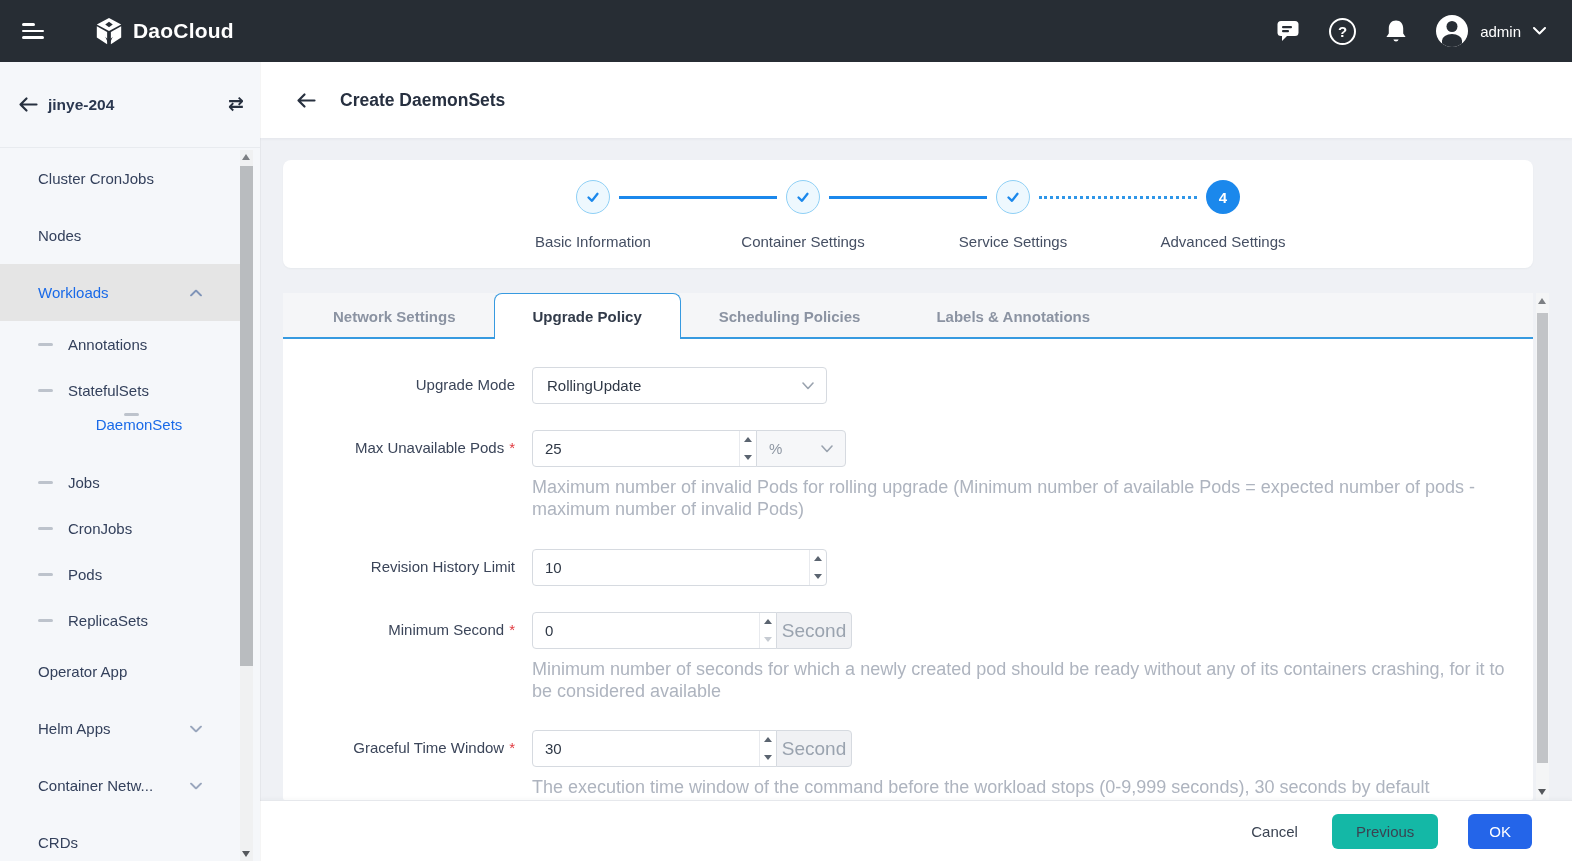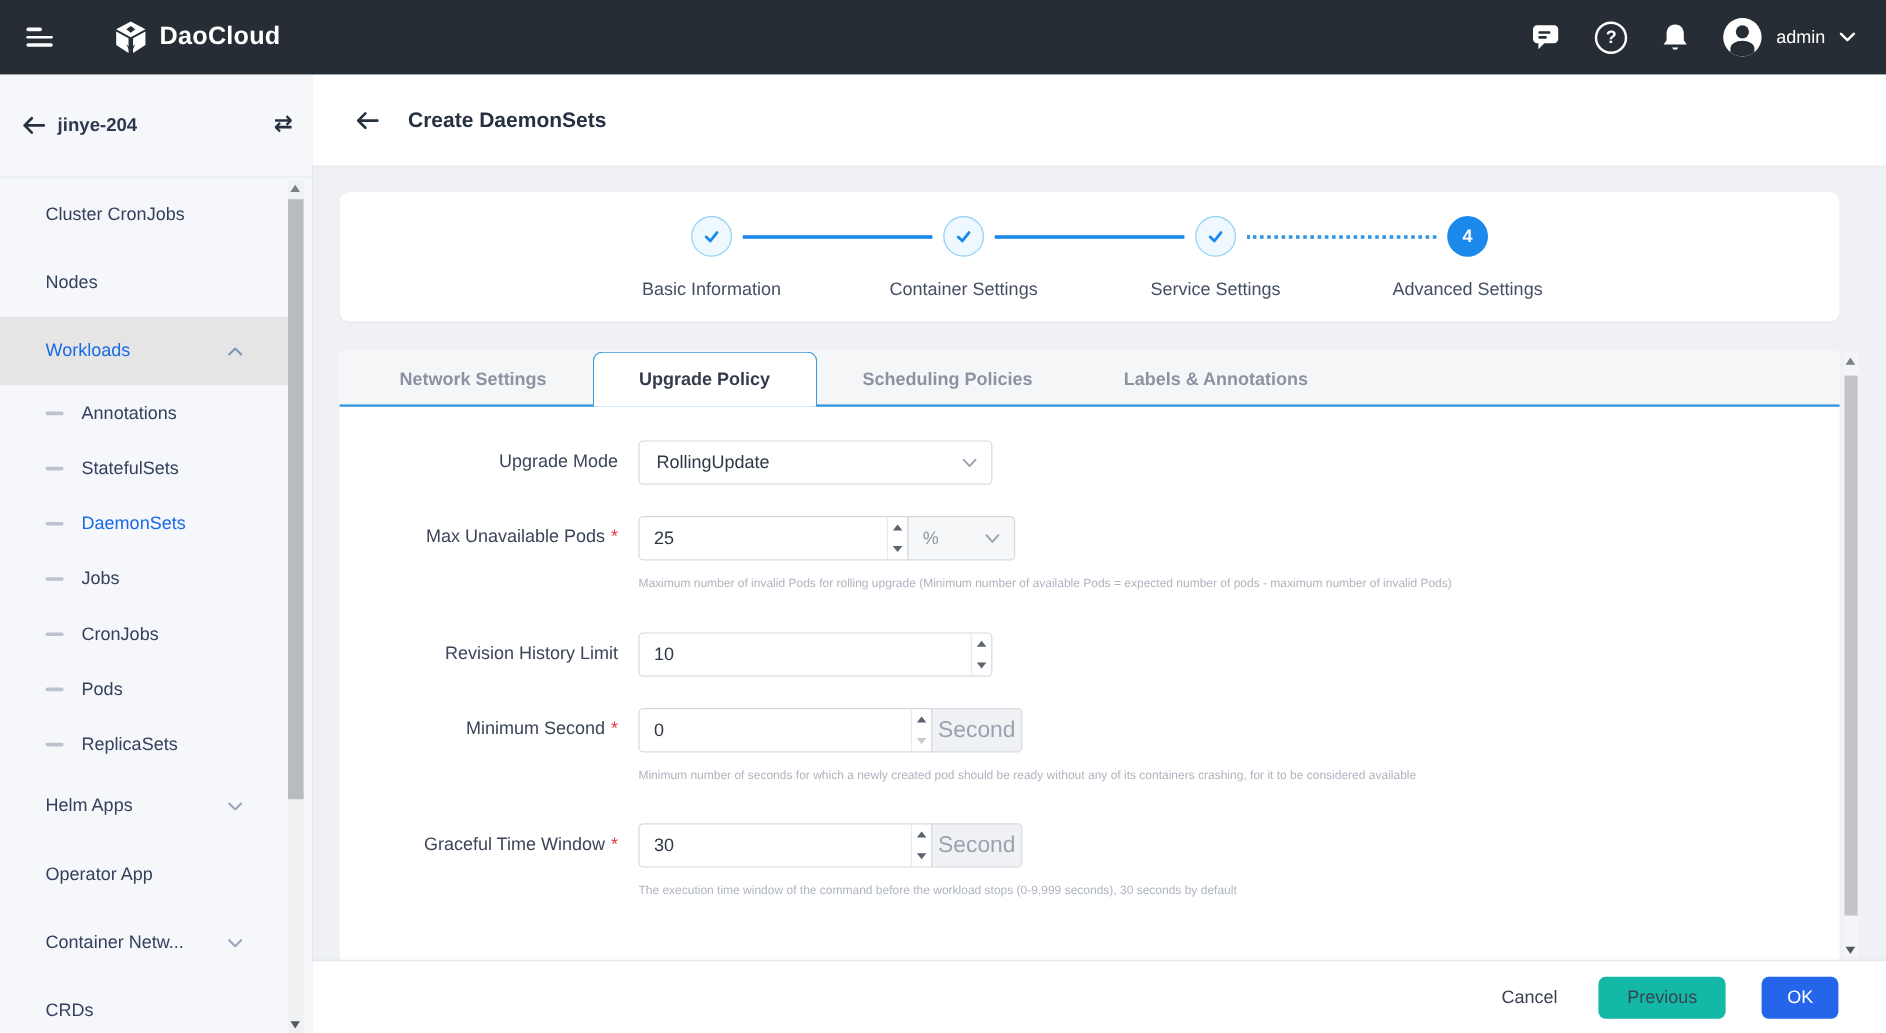--- a/index.html
+++ b/index.html
@@ -34,21 +34,21 @@
   .side-header { height:86px; position:relative; border-bottom:1px solid #e8ebef; }
   .side-back { position:absolute; left:18px; top:34px; cursor:pointer; }
   .side-cluster { position:absolute; left:48px; top:34px; font-size:15.5px; font-weight:600; color:#2b3850; }
   .side-refresh { position:absolute; right:16px; top:30px; font-size:19px; font-weight:700; color:#27303f; cursor:pointer; }
   .side-list { padding-top:2px; }
   .side-item { height:57px; width:240px; display:flex; align-items:center; padding-left:38px; position:relative;
                font-size:15px; color:#34415c; cursor:pointer; }
   .side-item.sub { height:46px; }
   .side-item .dash { width:15px; height:3px; border-radius:2px; background:#bdc3cc; margin-right:15px; flex:none; }
   .side-item.active-parent { background:#e5e5e5; color:#1a6ae8; }
-  .side-item.active-sub { color:#1a6ae8; }
+  .side-item.active-sub { color:#1a6ae8;flex-direction:column; }
   .side-item .chev { position:absolute; right:38px; top:50%; transform:translateY(-50%); }
 
   
   .sscroll { position:absolute; left:240px; top:88px; width:13px; height:711px; background:#f0f1f2; }
   .sscroll .sb-up { position:absolute; top:4px; left:2px; }
   .sscroll .sb-dn { position:absolute; bottom:4px; left:2px; }
   .sscroll .thumb { position:absolute; left:0; top:16px; width:13px; height:500px; background:#b9bcbf; cursor:pointer; }
   .tri-up-sb { width:0; height:0; border-left:4.5px solid transparent; border-right:4.5px solid transparent; border-bottom:6px solid #7c7f83; }
   .tri-dn-sb { width:0; height:0; border-left:4.5px solid transparent; border-right:4.5px solid transparent; border-top:6px solid #55585c; }
 
@@ -96,21 +96,21 @@
                    font-family:inherit; background:transparent; }
   .spin { width:17px; flex:none; border-left:1px solid #e8eaee; display:flex; flex-direction:column; }
   .spin > div { flex:1; display:flex; align-items:center; justify-content:center; cursor:pointer; }
   .tri-up { width:0; height:0; border-left:4px solid transparent; border-right:4px solid transparent; border-bottom:5px solid #5b6470; }
   .tri-dn { width:0; height:0; border-left:4px solid transparent; border-right:4px solid transparent; border-top:5px solid #5b6470; }
   .dn.dim .tri-dn { border-top-color:#c6cbd2; }
   .unit-sel { margin-left:-1px; width:90px; border:1px solid #d6dae0; border-radius:0 4px 4px 0; background:#f6f7f9;
               display:flex; align-items:center; justify-content:space-between; padding:0 12px; font-size:15px; color:#8e97a3; cursor:pointer; }
   .unit-suf { margin-left:-1px; width:76px; border:1px solid #d6dae0; border-radius:0 4px 4px 0; background:#f0f1f4;
               display:flex; align-items:center; justify-content:center; font-size:19px; color:#9aa3af; }
-  .fdesc { margin-top:9px; font-size:10px; color:#aeb4bf; max-width:982px; line-height:22px; }
+  .fdesc { margin-top:9px; font-size:18px; color:#aeb4bf; max-width:982px; line-height:22px; }
 
   
   .mscroll { position:absolute; left:1276px; top:231px; width:13px; height:507px; background:#f4f5f6; }
   .mscroll .sb-up { position:absolute; top:5px; left:2px; }
   .mscroll .sb-dn { position:absolute; bottom:5px; left:2px; }
   .mscroll .thumb { position:absolute; left:1px; top:20px; width:11px; height:450px; background:#c2c4c7; cursor:pointer; }
 
   
   .footer { position:absolute; left:0; top:738px; width:1312px; height:61px; background:#fff;
             border-top:1px solid #e6e8ec; box-shadow:0 -1px 4px rgba(30,40,60,.04); display:flex; align-items:center;
@@ -206,27 +206,27 @@
       </div>
       <div class="side-item sub">
         <span class="dash"></span>
         <span>Pods</span>
       </div>
       <div class="side-item sub">
         <span class="dash"></span>
         <span>ReplicaSets</span>
       </div>
       <div class="side-item">
+        <span>Operator App</span>
+      </div>
+      <div class="side-item">
         <span>Helm Apps</span>
         <svg class="chev" width="12" height="7" viewBox="0 0 12 7">
     <polyline points="1,1 6,6 11,1" fill="none" stroke="#9aa7bd" stroke-width="1.8" stroke-linecap="round" stroke-linejoin="round"></polyline>
         </svg>
-      </div>
-      <div class="side-item">
-        <span>Operator App</span>
       </div>
       <div class="side-item">
         <span>Container Netw...</span>
         <svg class="chev" width="12" height="7" viewBox="0 0 12 7">
     <polyline points="1,1 6,6 11,1" fill="none" stroke="#9aa7bd" stroke-width="1.8" stroke-linecap="round" stroke-linejoin="round"></polyline>
         </svg>
       </div>
       <div class="side-item">
         <span>CRDs</span>
       </div>

